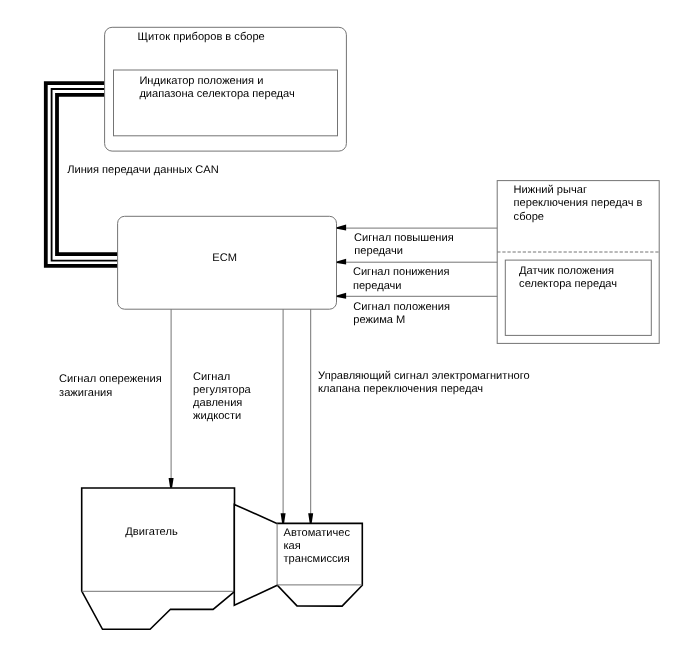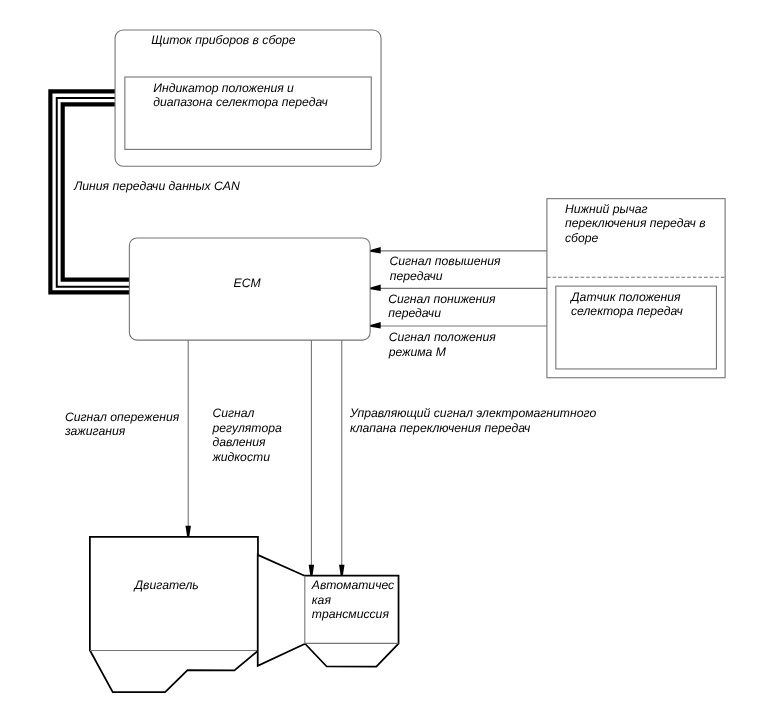--- a/index.html
+++ b/index.html
@@ -1,20 +1,20 @@
 <!DOCTYPE html>
 <html><head>
 <meta charset="utf-8">
 <style>
   html,body{margin:0;padding:0;background:#ffffff;}
   body{width:688px;height:658px;overflow:hidden;
        font-family:"Liberation Sans",sans-serif;
        -webkit-font-smoothing:antialiased;
        text-rendering:geometricPrecision;}
-  #stage{position:relative;width:579px;height:658px;background:#ffffff;font-style:italic;}
+  #stage{position:relative;width:579px;height:658px;background:#ffffff;}
   svg{display:block;filter:opacity(100%);}
   .lbl{font-family:"Liberation Sans",sans-serif;font-size:11.1px;fill:#000000;}
 </style>
 </head>
 <body>
 
 <div id="stage">
 <svg width="688" height="658" viewBox="0 0 688 658" shape-rendering="geometricPrecision">
 
   <g fill="none" stroke="#000000">

